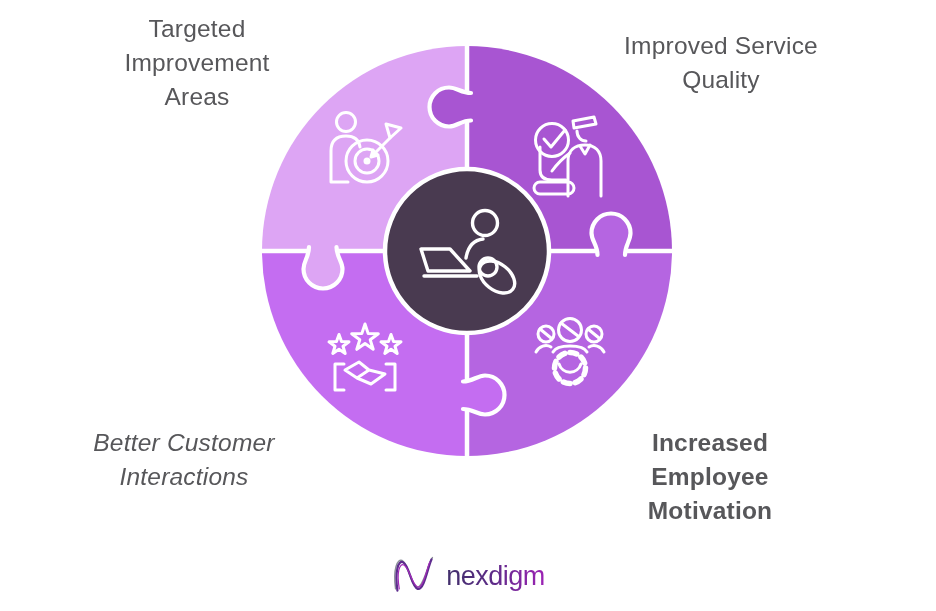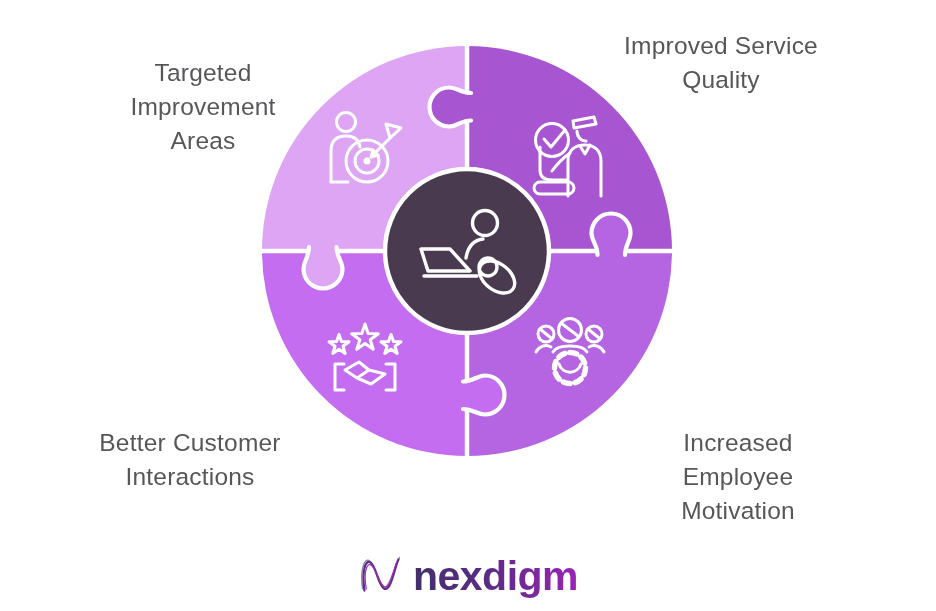--- a/index.html
+++ b/index.html
@@ -2,29 +2,29 @@
 <html><head>
 <meta charset="utf-8">
 <style>
   html,body{margin:0;padding:0;background:#ffffff;}
   body{width:936px;height:611px;font-family:"Liberation Sans",sans-serif;}
   .stage{position:relative;width:936px;height:611px;background:#ffffff;overflow:hidden;}
   .seg-label{
     position:absolute;width:300px;text-align:center;white-space:pre-line;
     color:#57575a;font-size:24.5px;line-height:34px;letter-spacing:0.2px;
   }
-  .label-tl{left:53px;top:12px;margin-top:44px;}
+  .label-tl{left:47px;top:12px;}
   .label-tr{left:571px;top:29px;}
-  .label-bl{left:40px;top:426px;}
-  .label-br{left:588px;top:426px;}
+  .label-bl{left:34px;top:426px;font-style:italic;}
+  .label-br{left:560px;top:426px;font-weight:bold;}
   svg.puzzle{position:absolute;left:0;top:0;}
   .logo{position:absolute;left:0;top:549px;width:936px;height:54px;
     display:flex;align-items:center;justify-content:center;gap:9px;}
   .wordmark{
-    font-size:41px;font-weight:bold;letter-spacing:-0.5px;
+    font-size:27px;font-weight:normal;letter-spacing:-0.5px;
     background:linear-gradient(90deg,#41306b 0%,#5b2b86 45%,#9c23b5 100%);
     -webkit-background-clip:text;background-clip:text;
     color:#6f2d9c;-webkit-text-fill-color:transparent;
   }
 </style>
 </head>
 <body>
 
 <div class="stage">
 

